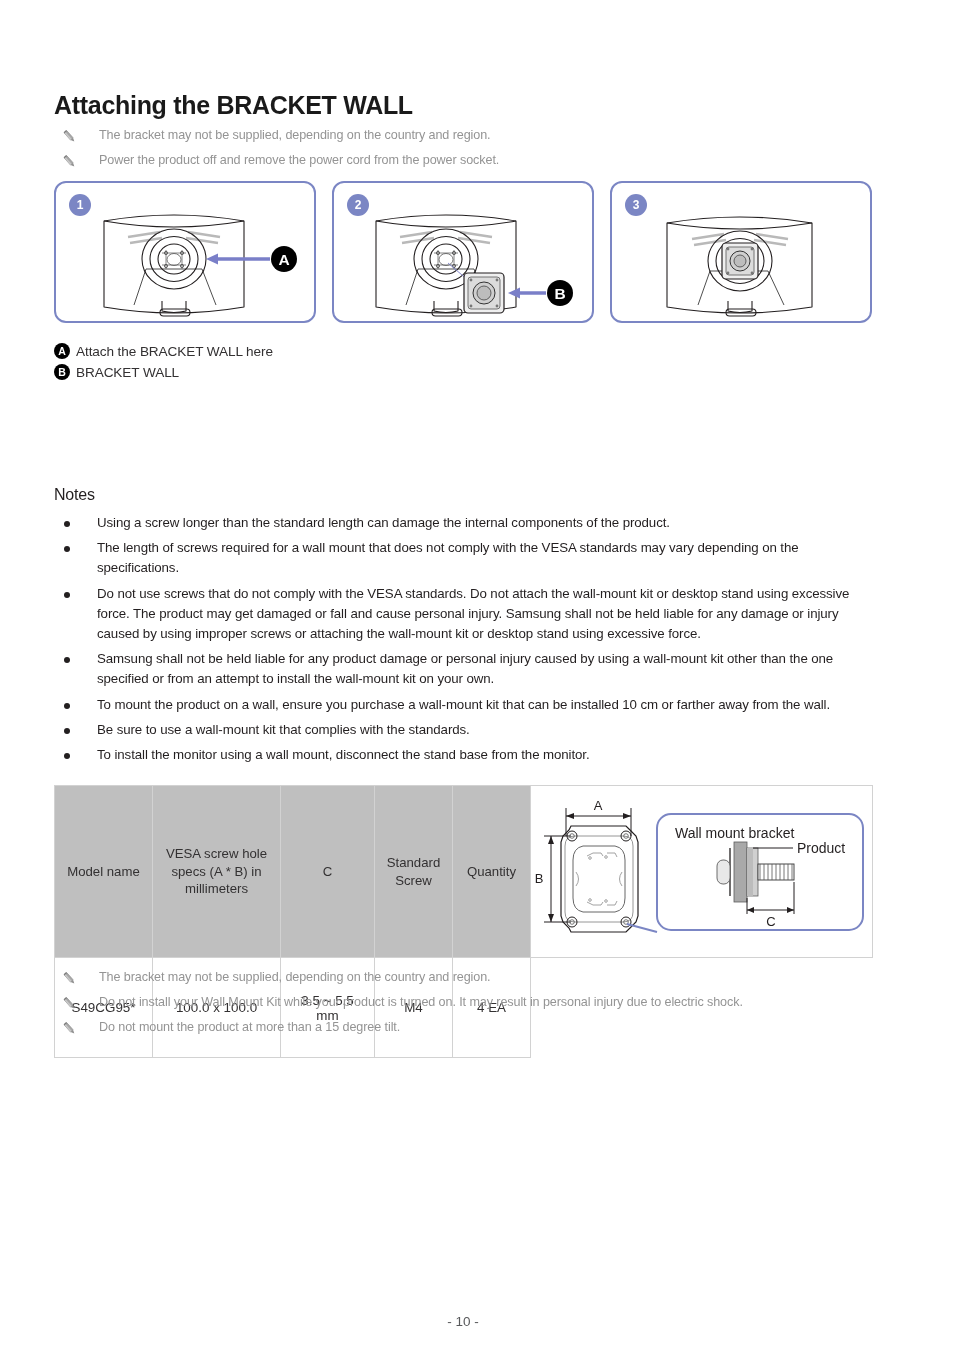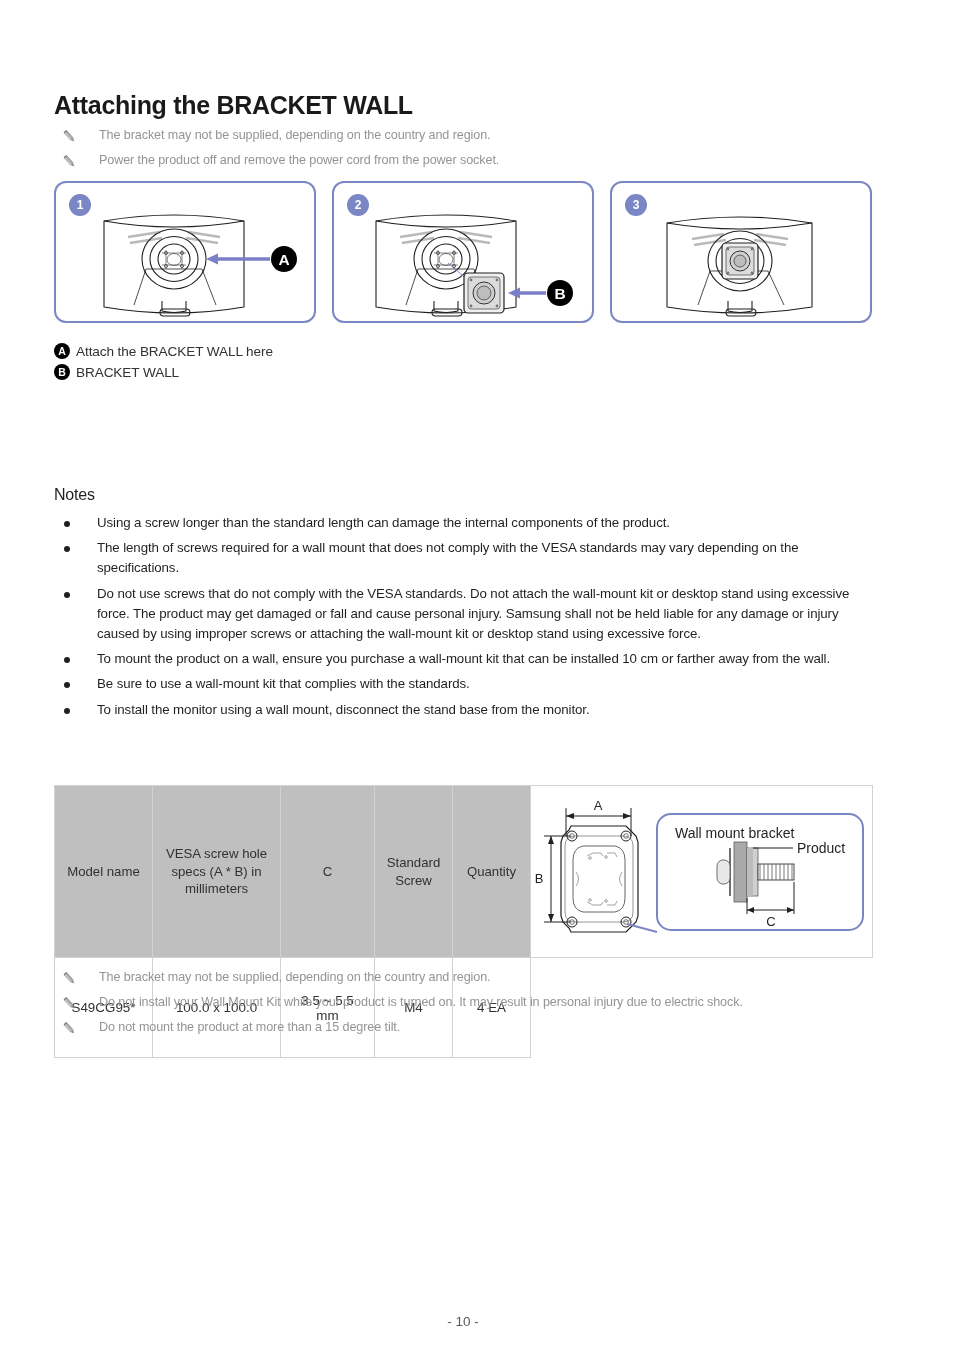--- a/index.html
+++ b/index.html
@@ -330,20 +330,24 @@
     <div class="note-row">
       <span class="note-bullet"></span>
       <span class="note-text">The length of screws required for a wall mount that does not comply with the VESA standards may vary depending on the specifications.</span>
     </div>
     <div class="note-row">
       <span class="note-bullet"></span>
       <span class="note-text">Do not use screws that do not comply with the VESA standards. Do not attach the wall-mount kit or desktop stand using excessive force. The product may get damaged or fall and cause personal injury. Samsung shall not be held liable for any damage or injury caused by using improper screws or attaching the wall-mount kit or desktop stand using excessive force.</span>
     </div>
     <div class="note-row">
       <span class="note-bullet"></span>
+      <span class="note-text">Samsung shall not be held liable for any product damage or personal injury caused by using a wall-mount kit other than the one specified or from an attempt to install the wall-mount kit on your own.</span>
+    </div>
+    <div class="note-row">
+      <span class="note-bullet"></span>
       <span class="note-text">To mount the product on a wall, ensure you purchase a wall-mount kit that can be installed 10 cm or farther away from the wall.</span>
     </div>
     <div class="note-row">
       <span class="note-bullet"></span>
       <span class="note-text">Be sure to use a wall-mount kit that complies with the standards.</span>
     </div>
     <div class="note-row">
       <span class="note-bullet"></span>
       <span class="note-text">To install the monitor using a wall mount, disconnect the stand base from the monitor.</span>
     </div>

